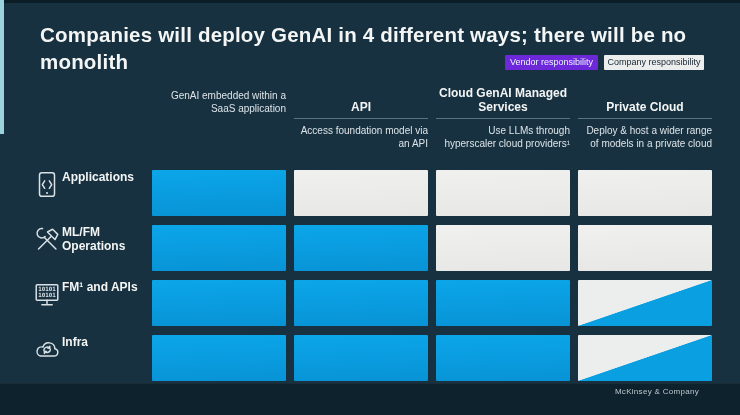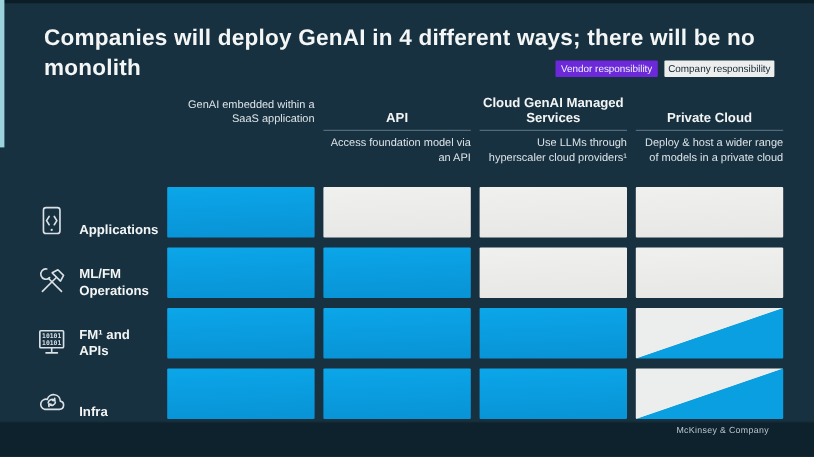--- a/index.html
+++ b/index.html
@@ -39,21 +39,21 @@
   .header-cell{display:flex;flex-direction:column;}
   .h-title{
     height:30px;display:flex;align-items:flex-end;justify-content:center;
     text-align:center;font-weight:bold;font-size:12px;line-height:1.18;
     color:#f3f5f4;padding-bottom:4px;border-bottom:1px solid #597382;
   }
   .h-sub{
     padding-top:5px;font-size:10px;line-height:1.3;text-align:right;color:#dde4e8;
   }
   .row-label{
-    display:flex;align-items:flex-end;gap:10px;padding-left:2px;
+    display:flex;align-items:flex-start;padding-left:2px;
     font-weight:bold;font-size:12px;line-height:1.2;color:#f3f5f4;
   }
   .row-icon{width:30px;height:30px;flex:0 0 30px;display:block;}
   .row-icon svg{width:30px;height:30px;display:block;}
 
   .cell{border-radius:1px;}
   .cell[data-type="vendor"]{background:linear-gradient(178deg,#0ba6e9 0%,#0893d5 100%);}
   .cell[data-type="company"]{background:linear-gradient(178deg,#f0f1ef 0%,#e7e8e5 100%);}
   .cell[data-type="split"]{background:linear-gradient(to bottom right,#eceded 49.6%,#0a9fe0 50.4%);}
 

